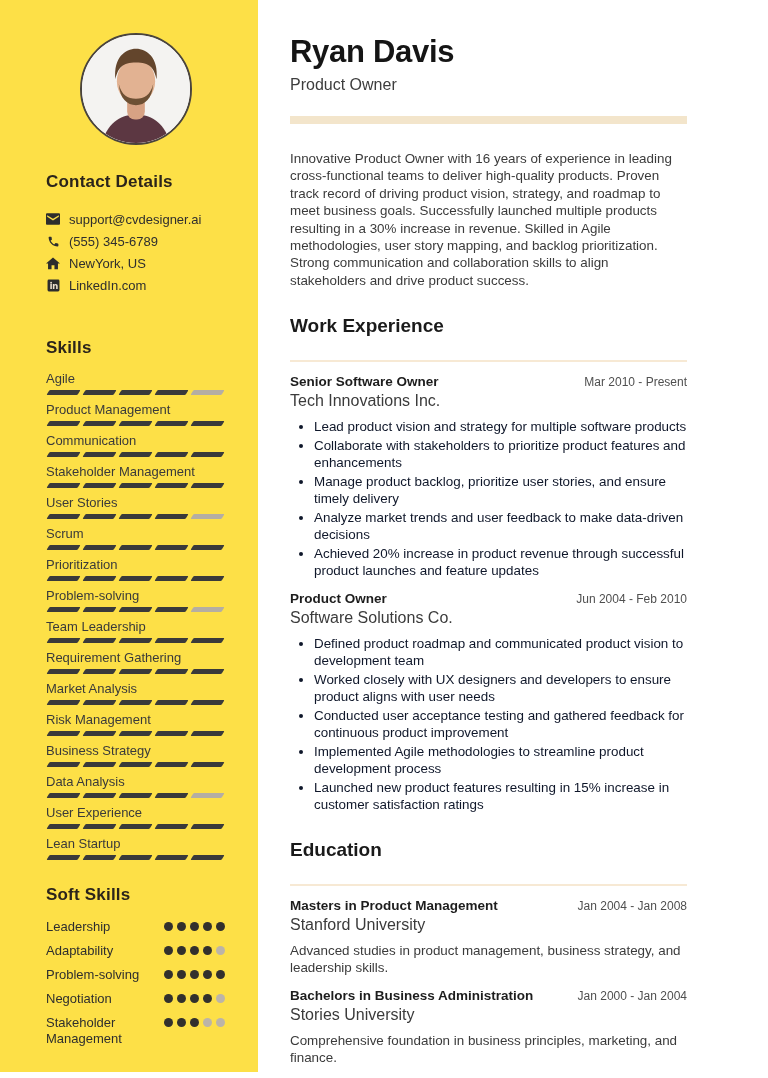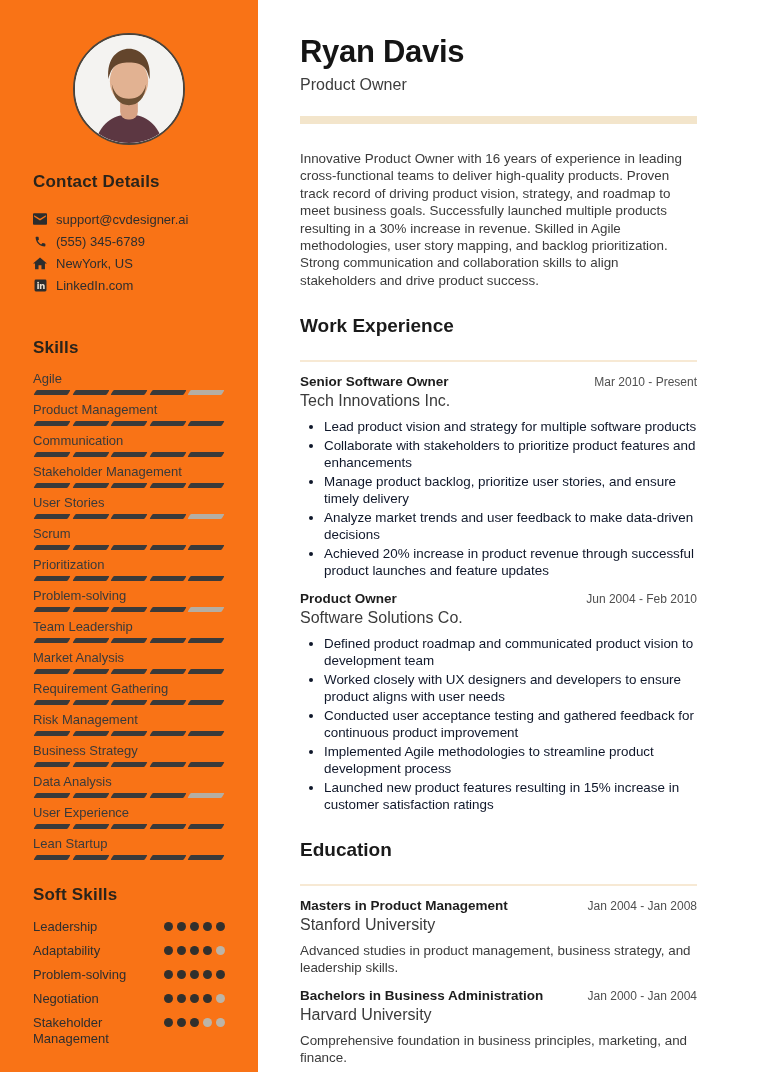--- a/index.html
+++ b/index.html
@@ -10,22 +10,22 @@
     font-family: "Liberation Sans", sans-serif;
     color: #3b3b3b;
     overflow: hidden;
   }
   .page { position: relative; width: 768px; height: 1078px; background: #ffffff; }
 
   
   .sidebar {
     position: absolute; left: 0; top: 0;
     width: 258px; height: 1072px;
-    background: #f97316;
-    padding: 33px 33px 0 33px;
+    background: #fde047;
+    padding: 33px 33px 0 46px;
   }
   .photo-ring {
     width: 112px; height: 112px;
     margin: 0 auto;
     border-radius: 50%;
     border: 2px solid #4a443d;
     overflow: hidden;
     background: #f4f3f1;
   }
   .photo-ring svg { display: block; }
@@ -64,21 +64,21 @@
     margin-bottom: 8px;
     font-size: 13px; color: #2e2e2e;
   }
   .soft-label { max-width: 108px; line-height: 16px; }
   .dots { display: flex; gap: 4px; padding-top: 3px; }
   .dot { width: 9px; height: 9px; border-radius: 50%; background: #BCB4A8; }
   .dot.filled { background: #32302d; }
 
   
   .main {
-    position: absolute; left: 268px; top: 0;
+    position: absolute; left: 258px; top: 0;
     width: 460px;
     padding: 34px 31px 0 32px;
   }
   .person-name {
     margin: 0;
     font-size: 31px; line-height: 36px;
     font-weight: 700; color: #151515;
     letter-spacing: -0.3px;
   }
   .person-title { margin-top: 6px; font-size: 16px; color: #3d3d3d; }
@@ -264,32 +264,32 @@
     <div class="skill-bar">
             <div class="seg filled"></div>
             <div class="seg filled"></div>
             <div class="seg filled"></div>
             <div class="seg filled"></div>
             <div class="seg filled"></div>
           </div>
   </div>
 
   <div class="skill-item">
+    <div class="skill-label">Requirement Gathering</div>
+    <div class="skill-bar">
+            <div class="seg filled"></div>
+            <div class="seg filled"></div>
+            <div class="seg filled"></div>
+            <div class="seg filled"></div>
+            <div class="seg filled"></div>
+          </div>
+  </div>
+
+  <div class="skill-item">
     <div class="skill-label">Market Analysis</div>
-    <div class="skill-bar">
-            <div class="seg filled"></div>
-            <div class="seg filled"></div>
-            <div class="seg filled"></div>
-            <div class="seg filled"></div>
-            <div class="seg filled"></div>
-          </div>
-  </div>
-
-  <div class="skill-item">
-    <div class="skill-label">Requirement Gathering</div>
     <div class="skill-bar">
             <div class="seg filled"></div>
             <div class="seg filled"></div>
             <div class="seg filled"></div>
             <div class="seg filled"></div>
             <div class="seg filled"></div>
           </div>
   </div>
 
   <div class="skill-item">
@@ -461,20 +461,20 @@
     </div>
     <div class="entry-sub">Stanford University</div>
     <div class="degree-desc">Advanced studies in product management, business strategy, and leadership skills.</div>
   </div>
 
   <div class="entry">
     <div class="entry-head">
       <span class="entry-title">Bachelors in Business Administration</span>
       <span class="entry-date">Jan 2000 - Jan 2004</span>
     </div>
-    <div class="entry-sub">Harvard University</div>
+    <div class="entry-sub">Stories University</div>
     <div class="degree-desc">Comprehensive foundation in business principles, marketing, and finance.</div>
   </div>
 </div>
     </section>
 
   </main>
 </div>
 
 </body></html>

